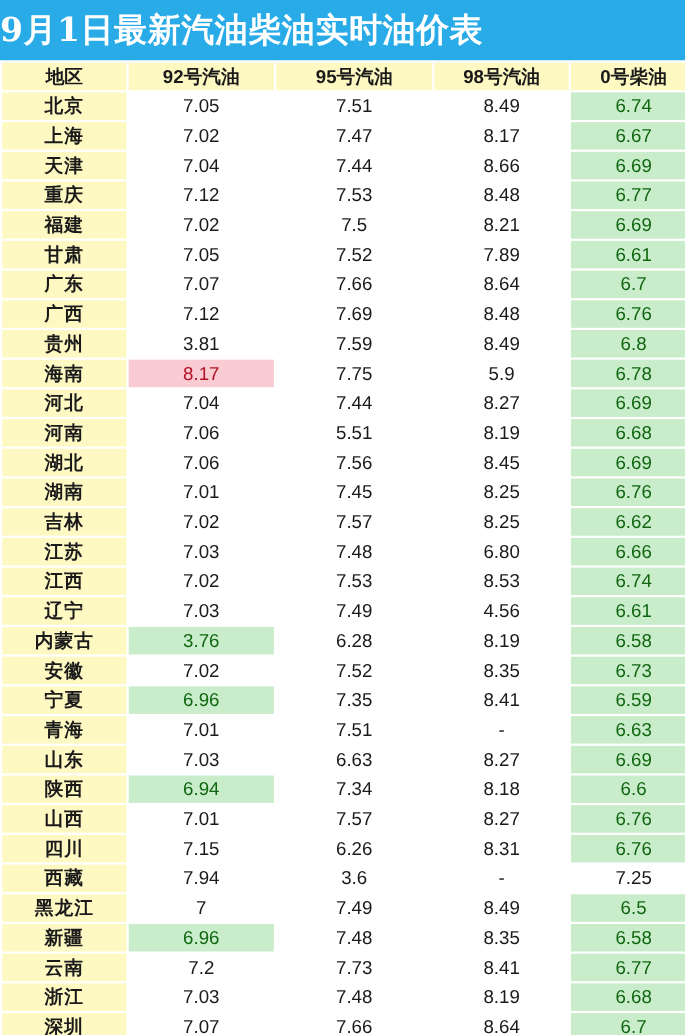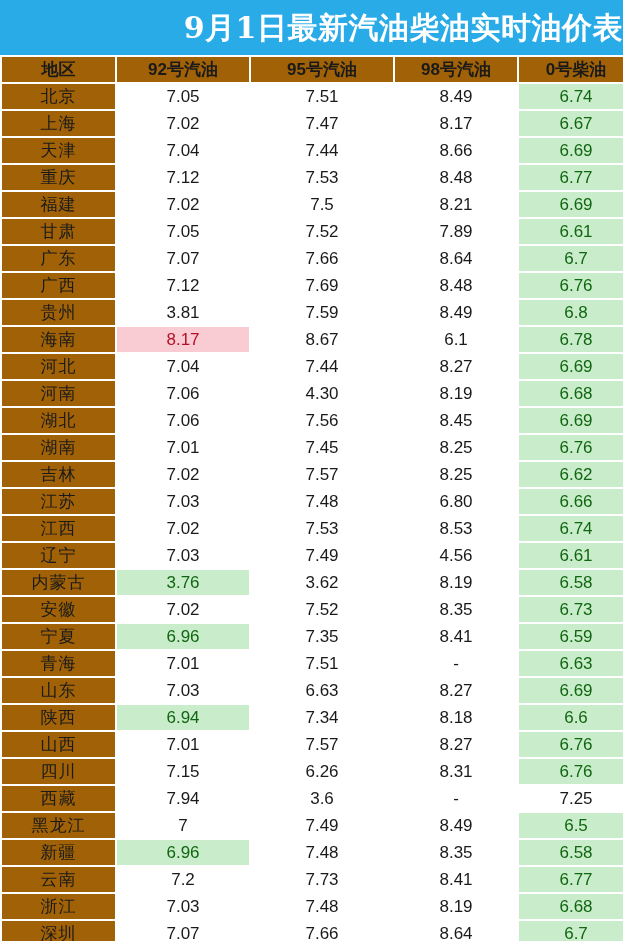--- a/index.html
+++ b/index.html
@@ -19,21 +19,21 @@
     position: relative;
     background: #ffffff;
   }
 
   
   .title-bar {
     height: 55px;
     background: #29ABE8;
     display: flex;
     align-items: center;
-    justify-content: flex-end;
+    justify-content: flex-start;
   }
   .title-text {
     color: #ffffff;
     font-family: "DejaVu Serif", "Liberation Serif", serif;
     font-weight: bold;
     font-size: 30px;
     letter-spacing: 0.5px;
     line-height: 1;
     white-space: nowrap;
   }
@@ -64,33 +64,33 @@
 
   
   col.c-region { width: 113px; }
   col.c-92     { width: 132px; }
   col.c-95     { width: 142px; }
   col.c-98     { width: 122px; }
   col.c-0      { width: 114px; }
 
   
   thead th {
-    background: #a16207;
+    background: #fef9c3;
     height: 38px;
     font-weight: bold;
     font-size: 18px;
     font-family: "DejaVu Serif", "Liberation Serif", serif;
     color: #0d0d0d;
   }
 
   
   td.region {
-    background: #a16207;
+    background: #fef9c3;
     color: #ffffff;
-    font-weight: normal;
+    font-weight: bold;
     font-size: 17px;
     font-family: "DejaVu Serif", "Liberation Serif", serif;
     letter-spacing: 1px;
   }
 
   
   td.val {
     background: #ffffff;
     color: #111111;
   }
@@ -189,35 +189,35 @@
         <tr>
           <td class="region">贵州</td>
           <td class="val">3.81</td>
           <td class="val">7.59</td>
           <td class="val">8.49</td>
           <td class="val green">6.8</td>
         </tr>
         <tr>
           <td class="region">海南</td>
           <td class="val pink">8.17</td>
-          <td class="val">8.67</td>
-          <td class="val">6.1</td>
+          <td class="val">7.75</td>
+          <td class="val">5.9</td>
           <td class="val green">6.78</td>
         </tr>
         <tr>
           <td class="region">河北</td>
           <td class="val">7.04</td>
           <td class="val">7.44</td>
           <td class="val">8.27</td>
           <td class="val green">6.69</td>
         </tr>
         <tr>
           <td class="region">河南</td>
           <td class="val">7.06</td>
-          <td class="val">4.30</td>
+          <td class="val">5.51</td>
           <td class="val">8.19</td>
           <td class="val green">6.68</td>
         </tr>
         <tr>
           <td class="region">湖北</td>
           <td class="val">7.06</td>
           <td class="val">7.56</td>
           <td class="val">8.45</td>
           <td class="val green">6.69</td>
         </tr>
@@ -252,21 +252,21 @@
         <tr>
           <td class="region">辽宁</td>
           <td class="val">7.03</td>
           <td class="val">7.49</td>
           <td class="val">4.56</td>
           <td class="val green">6.61</td>
         </tr>
         <tr>
           <td class="region">内蒙古</td>
           <td class="val green">3.76</td>
-          <td class="val">3.62</td>
+          <td class="val">6.28</td>
           <td class="val">8.19</td>
           <td class="val green">6.58</td>
         </tr>
         <tr>
           <td class="region">安徽</td>
           <td class="val">7.02</td>
           <td class="val">7.52</td>
           <td class="val">8.35</td>
           <td class="val green">6.73</td>
         </tr>

